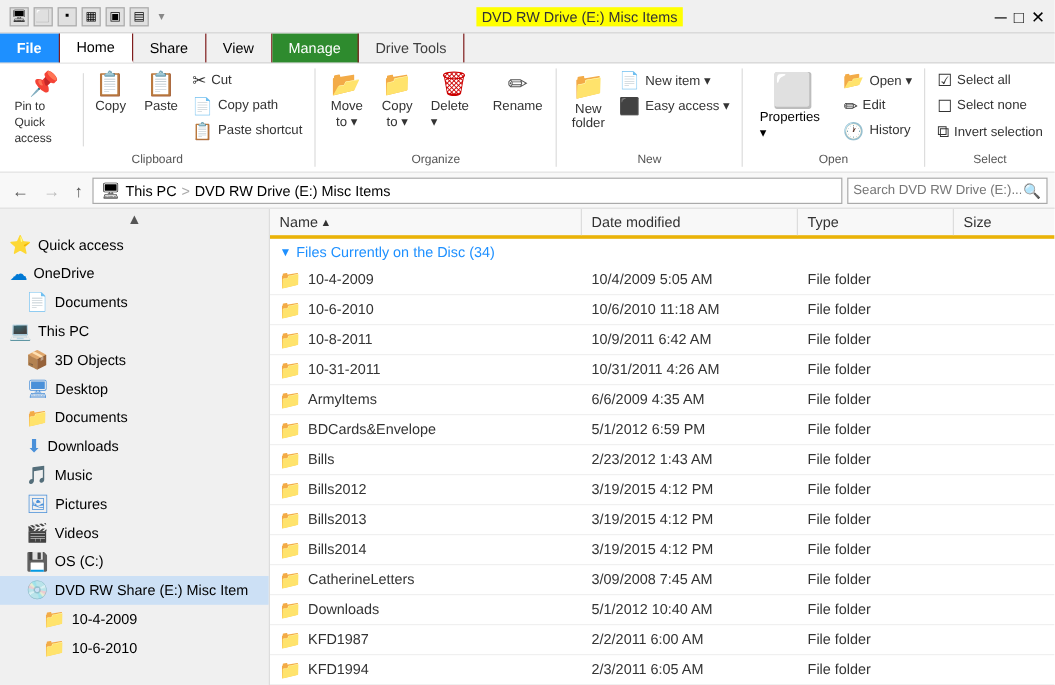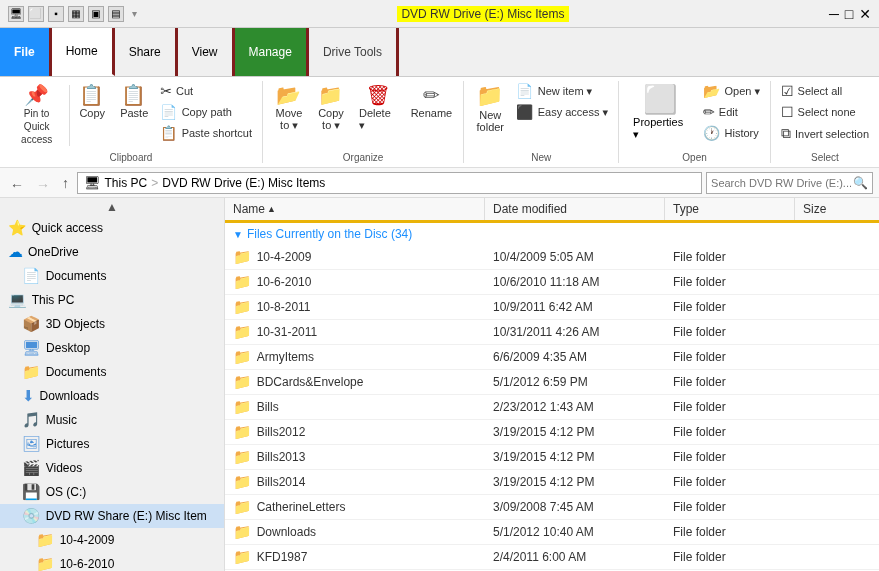--- a/index.html
+++ b/index.html
@@ -25,24 +25,24 @@
     .title-bar-path span.highlight {
       background: #ffff00;
       padding: 1px 4px;
     }
     .ribbon-tabs {
       display: flex;
       background: #f0f0f0;
       border-bottom: 1px solid #ccc;
     }
     .ribbon-tab {
-      padding: 16px 14px;
+      padding: 4px 14px;
       font-size: 12px;
       cursor: pointer;
-      border-right: 3px solid #7f1d1d;
+      border-right: 1px solid #7f1d1d;
       display: flex;
       align-items: center;
     }
     .ribbon-tab.file {
       background: #1e90ff;
       color: white;
       font-weight: bold;
     }
     .ribbon-tab.active {
       background: #fff;
@@ -306,21 +306,21 @@
   <div class="ribbon-tab manage">Manage</div>
   <div class="ribbon-tab drive-tools">Drive Tools</div>
 </div>
 
 <div class="ribbon-content">
 
   <div class="ribbon-group">
     <div class="ribbon-group-buttons">
       <div class="ribbon-btn">
         <span class="icon" style="font-size:20px;">📌</span>
-        <span style="font-size:10px;text-align:center;line-height:1.3;">Pin to Quick<br>access</span>
+        <span style="font-size:10px;line-height:1.3;">Pin to Quick<br>access</span>
       </div>
       <div class="sep-line"></div>
       <div class="ribbon-btn">
         <span class="icon" style="font-size:20px;">📋</span>
         <span style="font-size:11px;">Copy</span>
       </div>
       <div class="ribbon-btn">
         <span class="icon" style="font-size:20px;">📋</span>
         <span style="font-size:11px;">Paste</span>
       </div>
@@ -721,21 +721,21 @@
     <div class="file-row-cell">
       <span></span>
     </div>
   </div>
           <div class="file-row">
     <div class="file-row-cell">
       <span class="folder-icon">📁</span>
       <span>KFD1987</span>
     </div>
     <div class="file-row-cell">
-      <span>2/4/2011 6:00 AM</span>
+      <span>2/2/2011 6:00 AM</span>
     </div>
     <div class="file-row-cell">
       <span>File folder</span>
     </div>
     <div class="file-row-cell">
       <span></span>
     </div>
   </div>
           <div class="file-row">
     <div class="file-row-cell">

